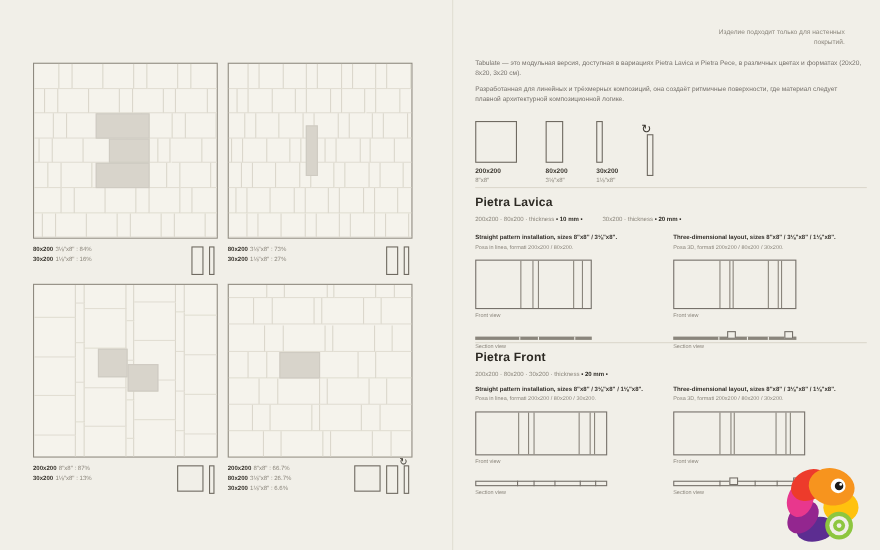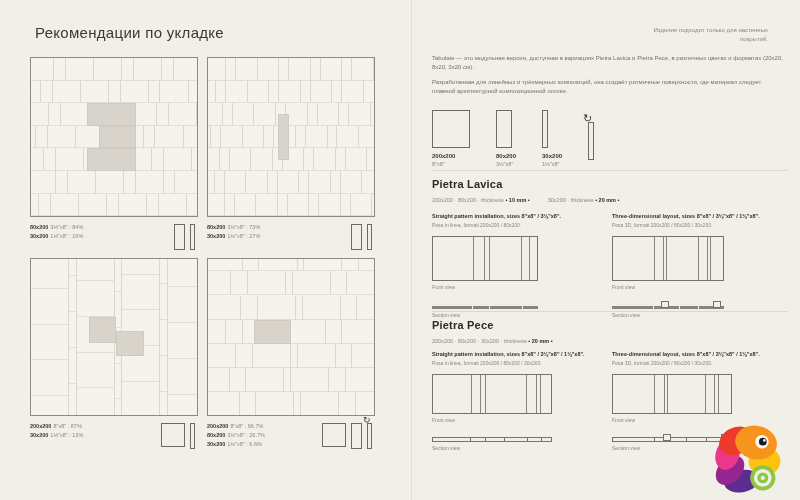--- a/index.html
+++ b/index.html
@@ -76,21 +76,20 @@
   #blk00, #blk10 { left:432px; } #blk01, #blk11 { left:612px; }
   #blk00, #blk01 { top:213px; }  #blk10, #blk11 { top:351px; }
 
   .logo { position:absolute; left:704px; top:414px; width:84px; height:84px; }
 </style>
 </head>
 <body>
 
 <div class="page">
 
-  <div class="page-title">Рекомендации по укладке</div>
   <div class="product-note">Изделие подходит только для настенных покрытий.</div>
   <div class="vdivider"></div>
 
   <div class="dgroup" id="dg0" style="left:30px; top:57px;">
     <div class="pattern">
         <div class="pt" style="position: absolute; left: -3%; top: 0%; width: 17%; height: 14.3%;"></div>
         <div class="pt" style="position: absolute; left: 14%; top: 0%; width: 7%; height: 14.3%;"></div>
         <div class="pt" style="position: absolute; left: 21%; top: 0%; width: 17%; height: 14.3%;"></div>
         <div class="pt" style="position: absolute; left: 38%; top: 0%; width: 17%; height: 14.3%;"></div>
         <div class="pt" style="position: absolute; left: 55%; top: 0%; width: 7%; height: 14.3%;"></div>
@@ -459,21 +458,21 @@
         <div class="stick" style="left: 37%; height: 3px; background: rgb(241, 239, 232);"></div>
         <div class="stick" style="left: 60%; height: 3px; background: rgb(241, 239, 232);"></div>
         <div class="stick" style="left: 77%; height: 3px; background: rgb(241, 239, 232);"></div>
         <div class="sblock" style="left: 47%;"></div>
         <div class="sblock" style="left: 94%;"></div>
       </div>
     <div class="viewlab">Section view</div>
   </div>
 
   <div class="hdivider" id="hdiv2"></div>
-  <div class="sec-heading" id="sh-pece">Pietra Pece</div>
+  <div class="sec-heading" id="sh-pece">Pietra Front</div>
   <div class="fmtline" id="fl-pece">
     <span>200x200 · 80x200 · 30x200 · thickness</span> <b>• 20 mm •</b><span class="seg2"></span> <b></b>
   </div>
 
   <div class="block" id="blk10">
     <div class="btitle">Straight pattern installation, sizes 8"x8" / 3⅛"x8" / 1⅛"x8".</div>
     <div class="bsub">Posa in linea, formati 200x200 / 80x200 / 30x200.</div>
     <div class="front" id="fv10" style="width: 120px; height: 40px;">
         <div class="vl" style="left: 32%;"></div>
         <div class="vl" style="left: 40%;"></div>

